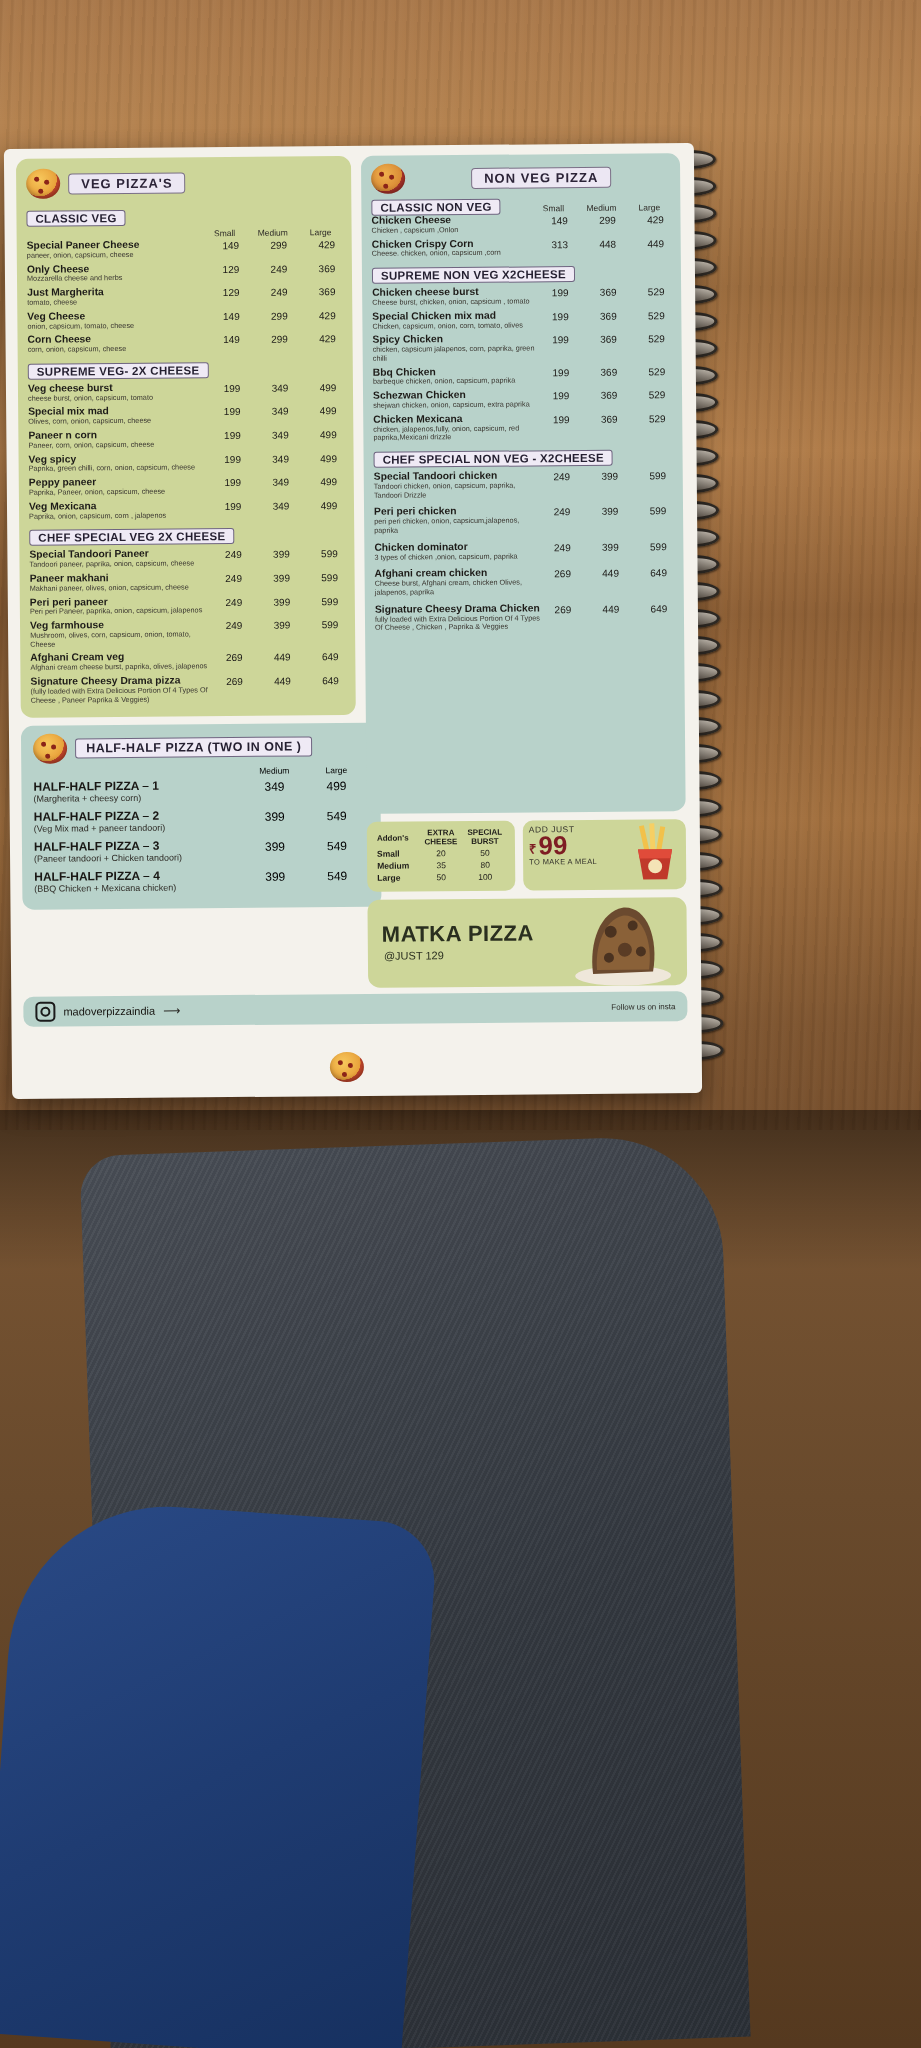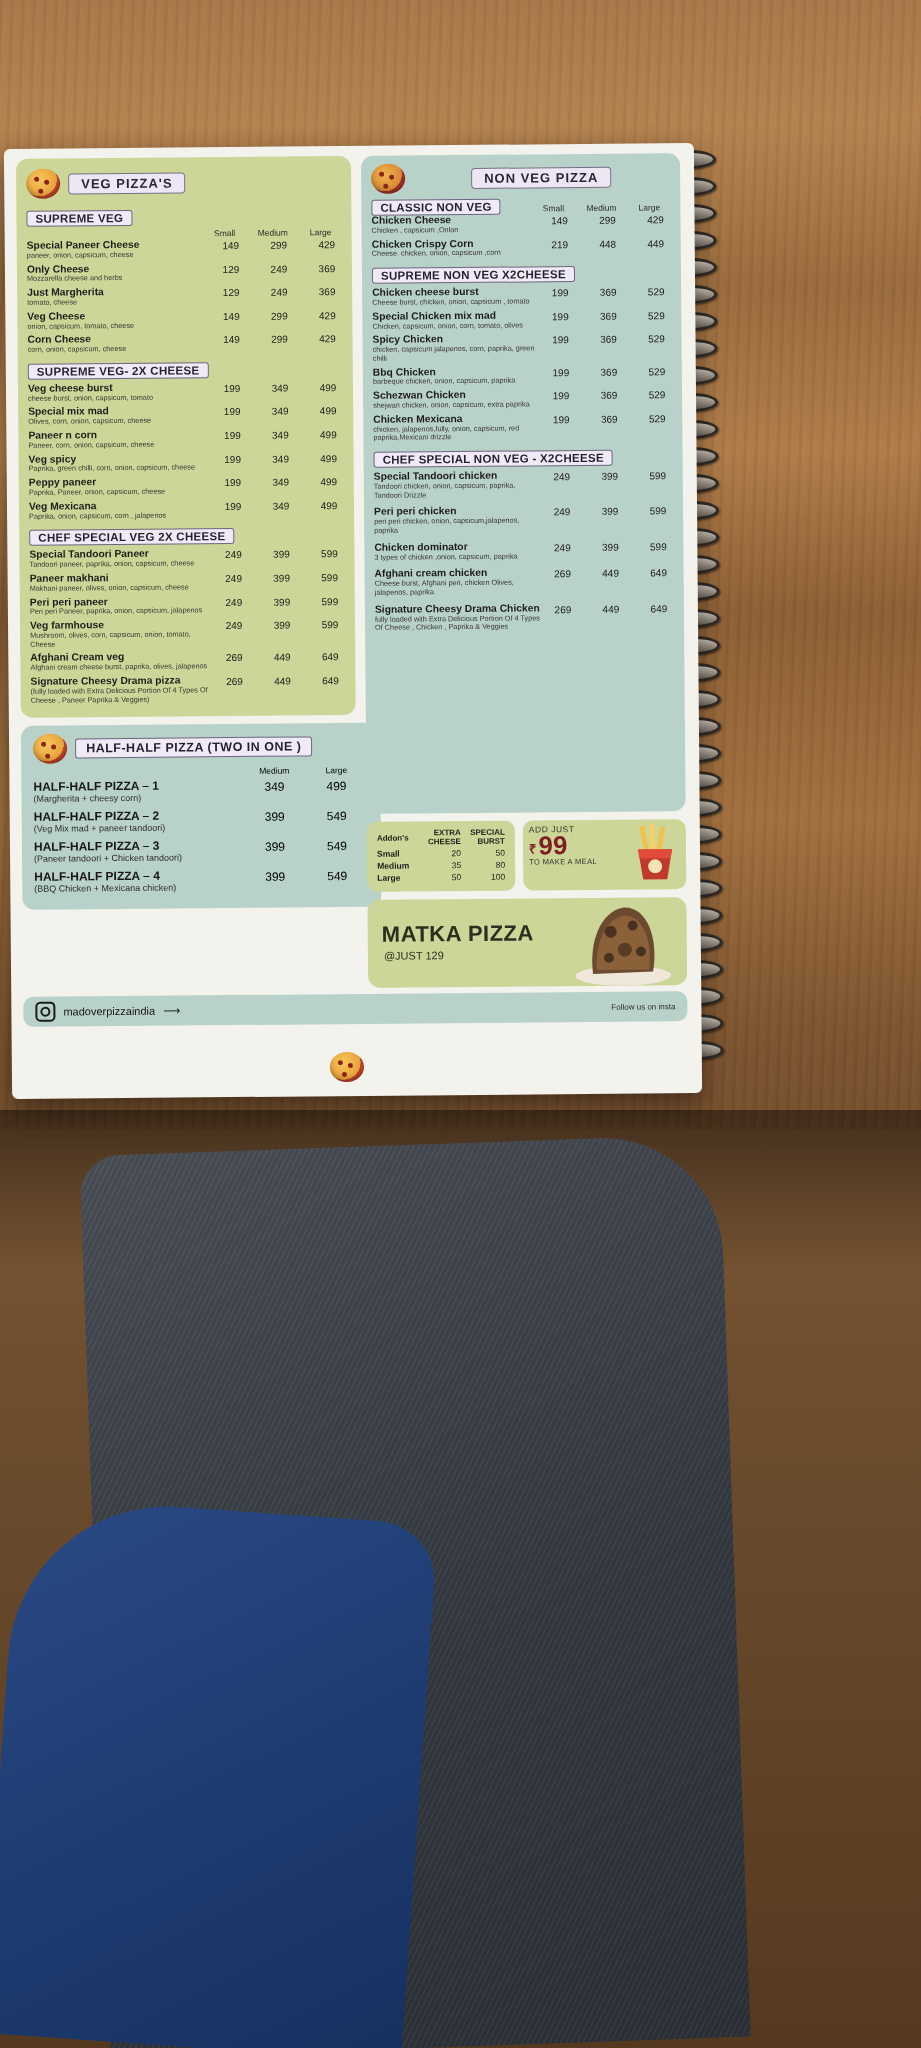--- a/index.html
+++ b/index.html
@@ -107,21 +107,21 @@
   .hh-item .nm{flex:1;}
   .hh-item .nm b{display:block;font-size:12px;font-weight:bold;color:#191714;}
   .hh-item .nm i{display:block;font-size:9px;font-style:normal;color:#2d2a25;}
   .hh-prices{display:flex;gap:26px;padding-right:14px;padding-top:2px;}
   .hh-prices span{width:36px;text-align:center;font-size:12px;}
   
   .addons{
     background:#cdd699;border-radius:10px;padding:6px 8px;width:148px;height:70px;box-sizing:border-box;
   }
   .addons table{border-collapse:collapse;width:100%;}
-  .addons td,.addons th{font-size:8.5px;text-align:right;padding:1px 2px;color:#201e1a;}
+  .addons td,.addons th{font-size:8.5px;text-align:center;padding:1px 2px;color:#201e1a;}
   .addons th:first-child,.addons td:first-child{text-align:left;font-weight:bold;}
   .addons .hdr{font-size:8px;font-weight:bold;}
   .combo{
     flex:1;background:#cdd699;border-radius:10px;padding:4px 6px;position:relative;overflow:hidden;height:70px;box-sizing:border-box;
   }
   .combo .t1{font-size:8.5px;color:#33312b;letter-spacing:.5px;}
   .combo .t2{font-size:26px;font-weight:bold;color:#7e1d23;line-height:.9;}
   .combo .t3{font-size:7.5px;color:#33312b;letter-spacing:.4px;}
   .fries{
     position:absolute;right:4px;top:2px;width:56px;height:62px;
@@ -202,21 +202,21 @@
     <div class="cols">
 
       <div class="col-left">
         <div class="panel panel-veg">
           <div class="hdr-row" style="display:flex;align-items:center;gap:8px;">
             <span class="pizza-dot"></span>
             <span class="hdr-banner">VEG PIZZA'S</span>
           </div>
 
           
-          <div class="sec-title">SUPREME VEG</div>
+          <div class="sec-title">CLASSIC VEG</div>
           <div class="sizes" style="margin-top:0;">
             <span>Small</span>
             <span>Medium</span>
             <span>Large</span>
           </div>
 
           <div class="item">
             <div class="nm">
                 <b>Special Paneer Cheese</b>
                 <i>paneer, onion, capsicum, cheese</i>
@@ -487,21 +487,21 @@
                 <span>299</span>
                 <span>429</span>
               </div>
           </div>
           <div class="item">
             <div class="nm">
                 <b>Chicken Crispy Corn</b>
                 <i>Cheese. chicken, onion, capsicum ,corn</i>
               </div>
             <div class="prices">
-                <span>219</span>
+                <span>313</span>
                 <span>448</span>
                 <span>449</span>
               </div>
           </div>
 
           <div class="sec-title">SUPREME NON VEG  X2CHEESE</div>
           <div class="item">
             <div class="nm">
                 <b>Chicken cheese burst</b>
                 <i>Cheese burst, chicken, onion, capsicum , tomato</i>
@@ -598,21 +598,21 @@
               </div>
             <div class="prices">
                 <span>249</span>
                 <span>399</span>
                 <span>599</span>
               </div>
           </div>
           <div class="item" style="margin-bottom:6px;">
             <div class="nm">
                 <b>Afghani cream chicken</b>
-                <i>Cheese burst, Afghani peri, chicken Olives, jalapenos, paprika</i>
+                <i>Cheese burst, Afghani cream, chicken Olives, jalapenos, paprika</i>
               </div>
             <div class="prices">
                 <span>269</span>
                 <span>449</span>
                 <span>649</span>
               </div>
           </div>
           <div class="item">
             <div class="nm">
                 <b>Signature Cheesy Drama Chicken</b>

